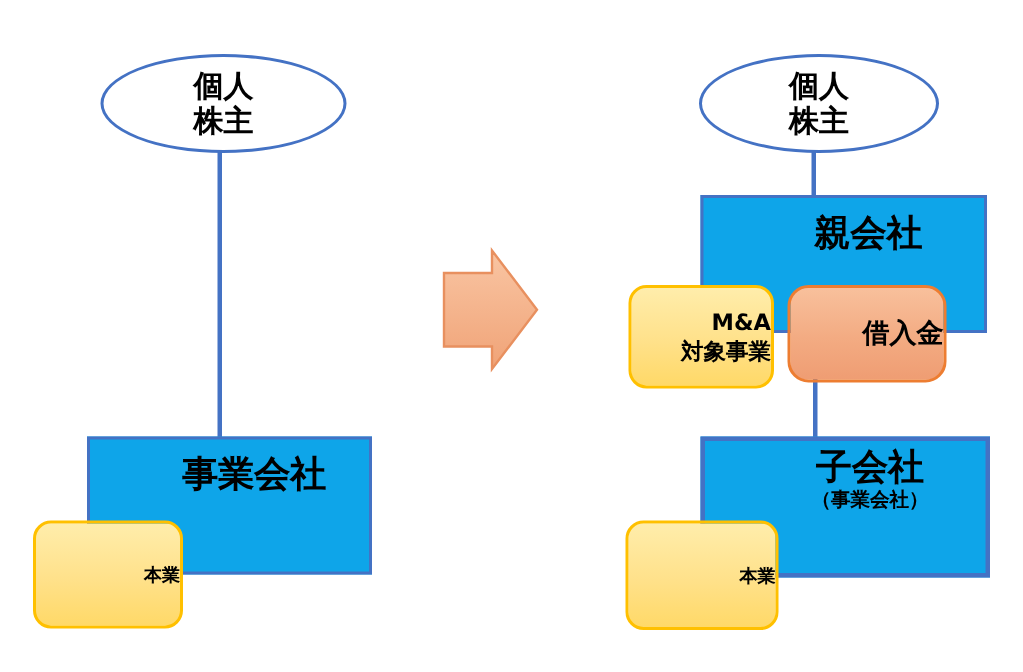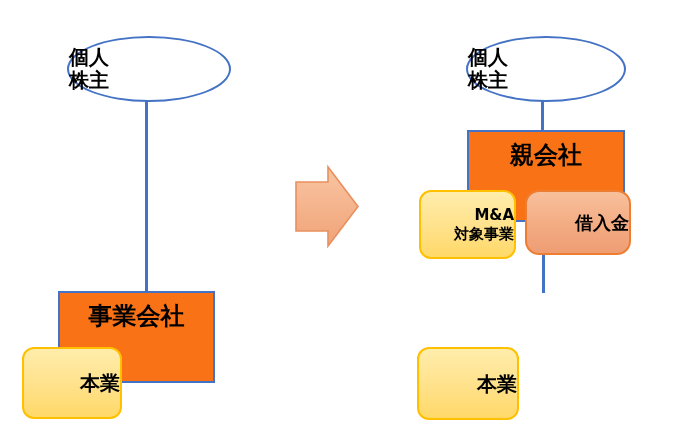--- a/index.html
+++ b/index.html
@@ -26,39 +26,41 @@
   }
 
   
   .ellipse {
     position: absolute;
     border: 2.5px solid #4472C4;
     border-radius: 50%;
     background: #ffffff;
     display: flex;
     flex-direction: column;
+    align-items: center;
     justify-content: center;
     z-index: 2;
   }
   .ellipse .ln {
     font-size: 20px;
     font-weight: bold;
     line-height: 23px;
     white-space: nowrap;
   }
 
   
   .rect {
     position: absolute;
     border: 2.5px solid #4472C4;
-    background: #f97316;
+    background: #0ea5e9;
     display: flex;
     flex-direction: column;
     align-items: center;
     z-index: 2;
+    padding-left: 33px;
   }
   .rect.thick { border-width: 3.5px; }
   .rect .title {
     font-size: 24px;
     font-weight: bold;
     line-height: 28px;
     margin-top: 9px;
     white-space: nowrap;
   }
   .rect .subtitle {
@@ -85,21 +87,21 @@
   }
   .badge-orange {
     background: linear-gradient(180deg, #F8C09C 0%, #F3AB82 55%, #EF9D73 100%);
     border: 2px solid #ED7D31;
     border-radius: 14px;
   }
   .badge .bl {
     font-weight: bold;
     white-space: nowrap;
   }
-  .badge .fs20 { font-size: 20px; line-height: 24px; }
+  .badge .fs20 { font-size: 12px; line-height: 24px; }
   .badge .fs18 { font-size: 18px; line-height: 22px; }
   .badge .fs15 { font-size: 15px; line-height: 19px; }
 
   .arrow-wrap { position: absolute; z-index: 2; }
 </style>
 </head>
 <body>
 
 <div class="canvas">
 
@@ -145,18 +147,22 @@
 
   <div class="badge badge-yellow" style="left:419px; top:190px; width:93px; height:65px;">
     <span class="bl fs15">M&amp;A</span>
     <span class="bl fs15">対象事業</span>
   </div>
 
   <div class="badge badge-orange" style="left:525px; top:190px; width:102px; height:61px;">
     <span class="bl fs18">借入金</span>
   </div>
 
+  <div class="rect thick" style="left:467px; top:291px; width:154px; height:88px;">
+    <span class="title" style="margin-top:3px;">子会社</span>
+    <span class="subtitle">（事業会社）</span>
+  </div>
 
   <div class="badge badge-yellow" style="left:417px; top:347px; width:98px; height:69px;">
     <span class="bl fs20">本業</span>
   </div>
 
 </div>
 
 </body></html>

